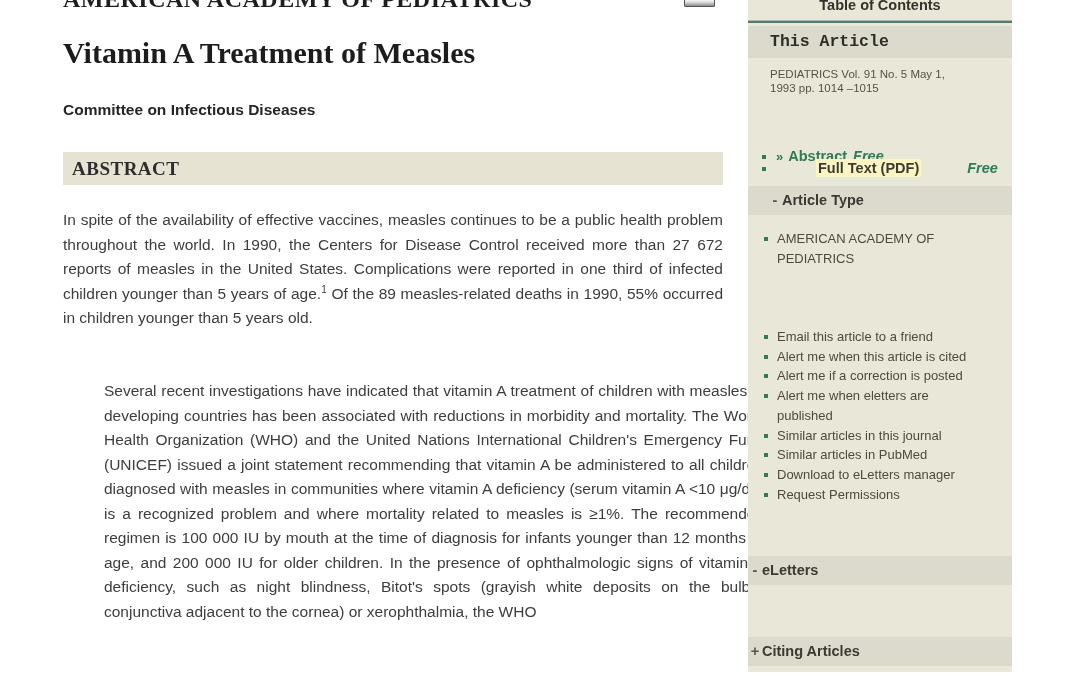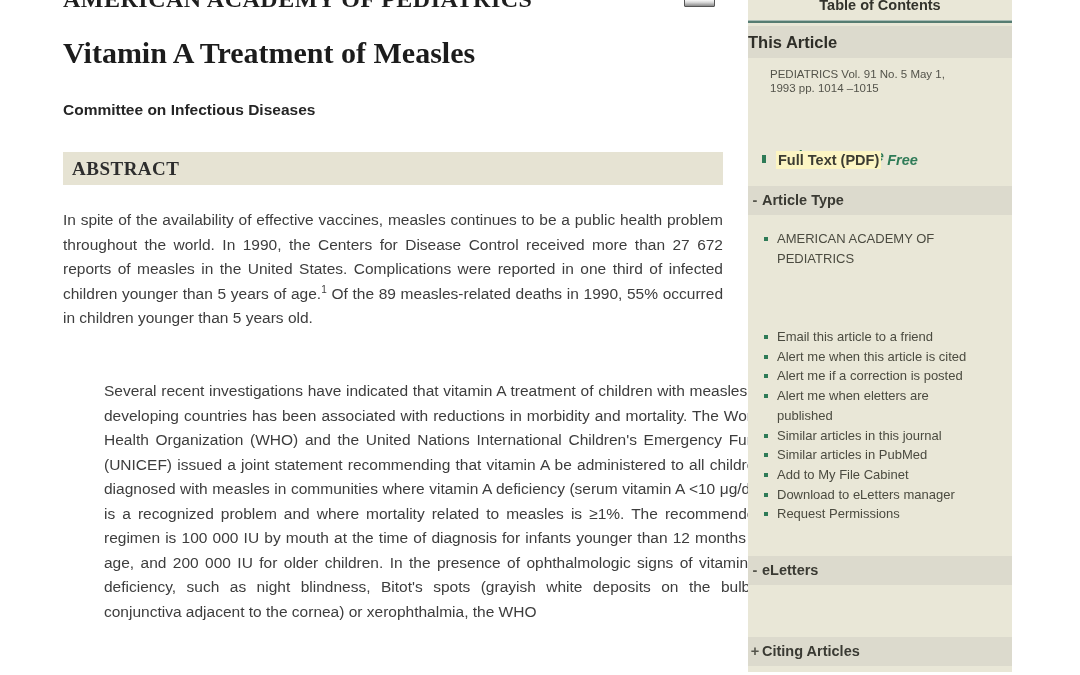--- a/index.html
+++ b/index.html
@@ -27,33 +27,33 @@
   .body-para sup { font-size:10px; vertical-align:super; line-height:0; }
 
   
   .sidebar { position:absolute; left:748px; top:0; width:264px; height:672px; background:#e9e7d7; }
   .toc-header { position:absolute; top:-3px; left:0; width:100%; text-align:center;
                 font-weight:bold; font-size:14.5px; color:#33332c; }
   .toc-rule { position:absolute; top:20px; left:0; width:100%; height:3px; background:#567c72;
               border-top:1px solid #a9bcb4; }
   .side-band { position:absolute; left:0; width:100%; height:29px; background:#dcdacd;
                font-weight:bold; font-size:14.5px; color:#3a3a33; line-height:29px; }
-  .band-this { top:26px; height:32px; font-size:16.5px; line-height:32px; padding-left:0; color:#2e2e28; }
+  .band-this { top:26px; height:32px; font-size:16.5px; line-height:32px; padding-left:22px; color:#2e2e28;font-family:Liberation Mono, monospace; }
   .band-prefix { display:inline-block; width:14px; text-align:center; color:#55554c; }
-  .band-article-type { top:186px; }
+  .band-article-type { top:186px;padding-left:20px; }
   .band-services { top:283px; }
   .band-eletters { top:556px; }
   .band-citing { top:637px; }
 
   .citation { position:absolute; top:68px; left:22px; width:180px; font-size:11.5px;
               line-height:13.5px; color:#53534a; }
 
   .side-link-row { position:absolute; left:14px; display:flex; align-items:baseline; }
   .row-abstract { top:148px; }
-  .row-fulltext { top:152px; }
+  .row-fulltext { top:160px;gap:40px; }
   .sq-bullet { width:4px; height:4px; background:#2e7b57; flex:0 0 4px; align-self:flex-start;
                margin-top:7px; margin-right:10px; }
   .green-link { font-weight:bold; font-size:14.5px; color:#2e7b57; text-decoration:none; }
   .arrow-glyph { font-weight:bold; color:#2e7b57; margin-right:5px; font-size:13px; }
   .hl { background:#fcf5c3; color:#3c3c32; padding:1px 2px; }
   .free-tag { font-weight:bold; font-style:italic; color:#2e7b57; font-size:14.5px; margin-left:6px; }
 
   .side-list { position:absolute; left:16px; list-style:none; }
   .list-aap { top:229px; }
   .list-services { top:327px; }
@@ -139,24 +139,20 @@
         <li>
           <span class="sq-bullet"></span>
           <a class="side-item-text" href="#">Similar articles in this journal</a>
         </li>
 
         <li>
           <span class="sq-bullet"></span>
           <a class="side-item-text" href="#">Similar articles in PubMed</a>
         </li>
 
-        <li>
-          <span class="sq-bullet"></span>
-          <a class="side-item-text" href="#">Add to My File Cabinet</a>
-        </li>
 
         <li>
           <span class="sq-bullet"></span>
           <a class="side-item-text" href="#">Download to eLetters manager</a>
         </li>
 
         <li>
           <span class="sq-bullet"></span>
           <a class="side-item-text" href="#">Request Permissions</a>
         </li>

